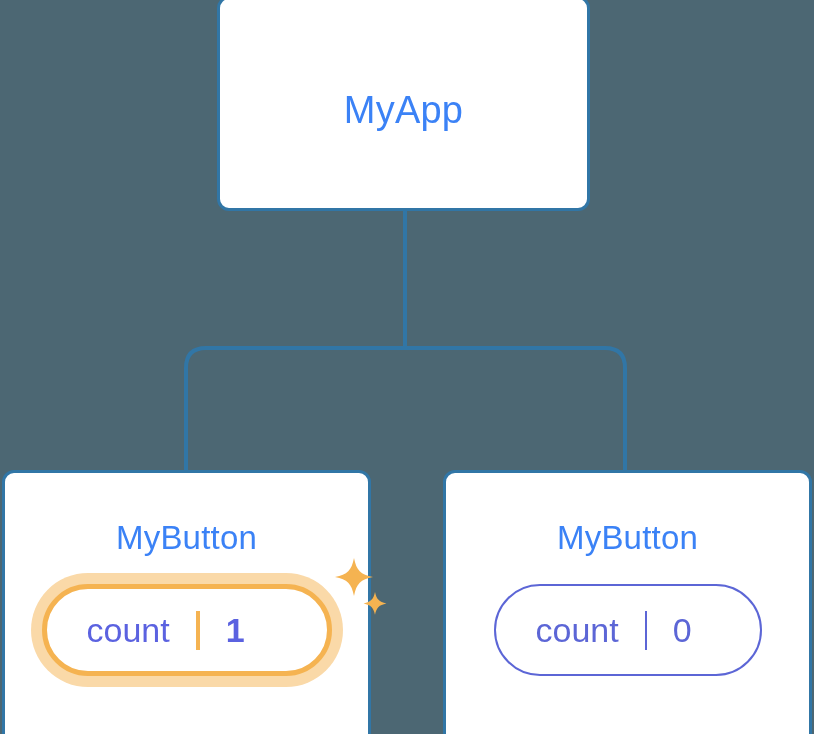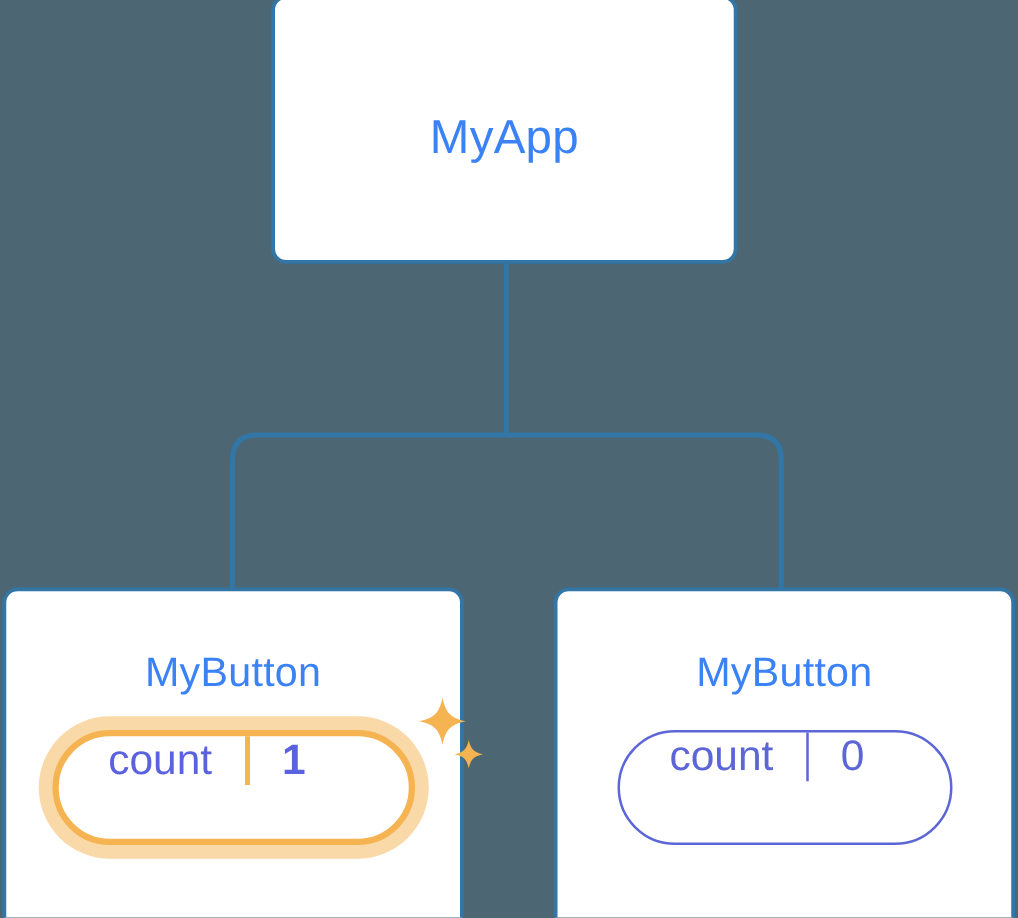--- a/index.html
+++ b/index.html
@@ -81,21 +81,21 @@
   .pill-wrap {
     position: relative;
     display: flex;
     justify-content: center;
     margin-top: 30px;
   }
   .pill {
     position: relative;
     box-sizing: border-box;
     display: flex;
-    align-items: flex-start;
+    align-items: center;
     height: 92px;
     border-radius: 46px;
     background: #FFFFFF;
     z-index: 2;
   }
   .pill-cell {
     display: flex;
     align-items: center;
     justify-content: center;
     box-sizing: border-box;

